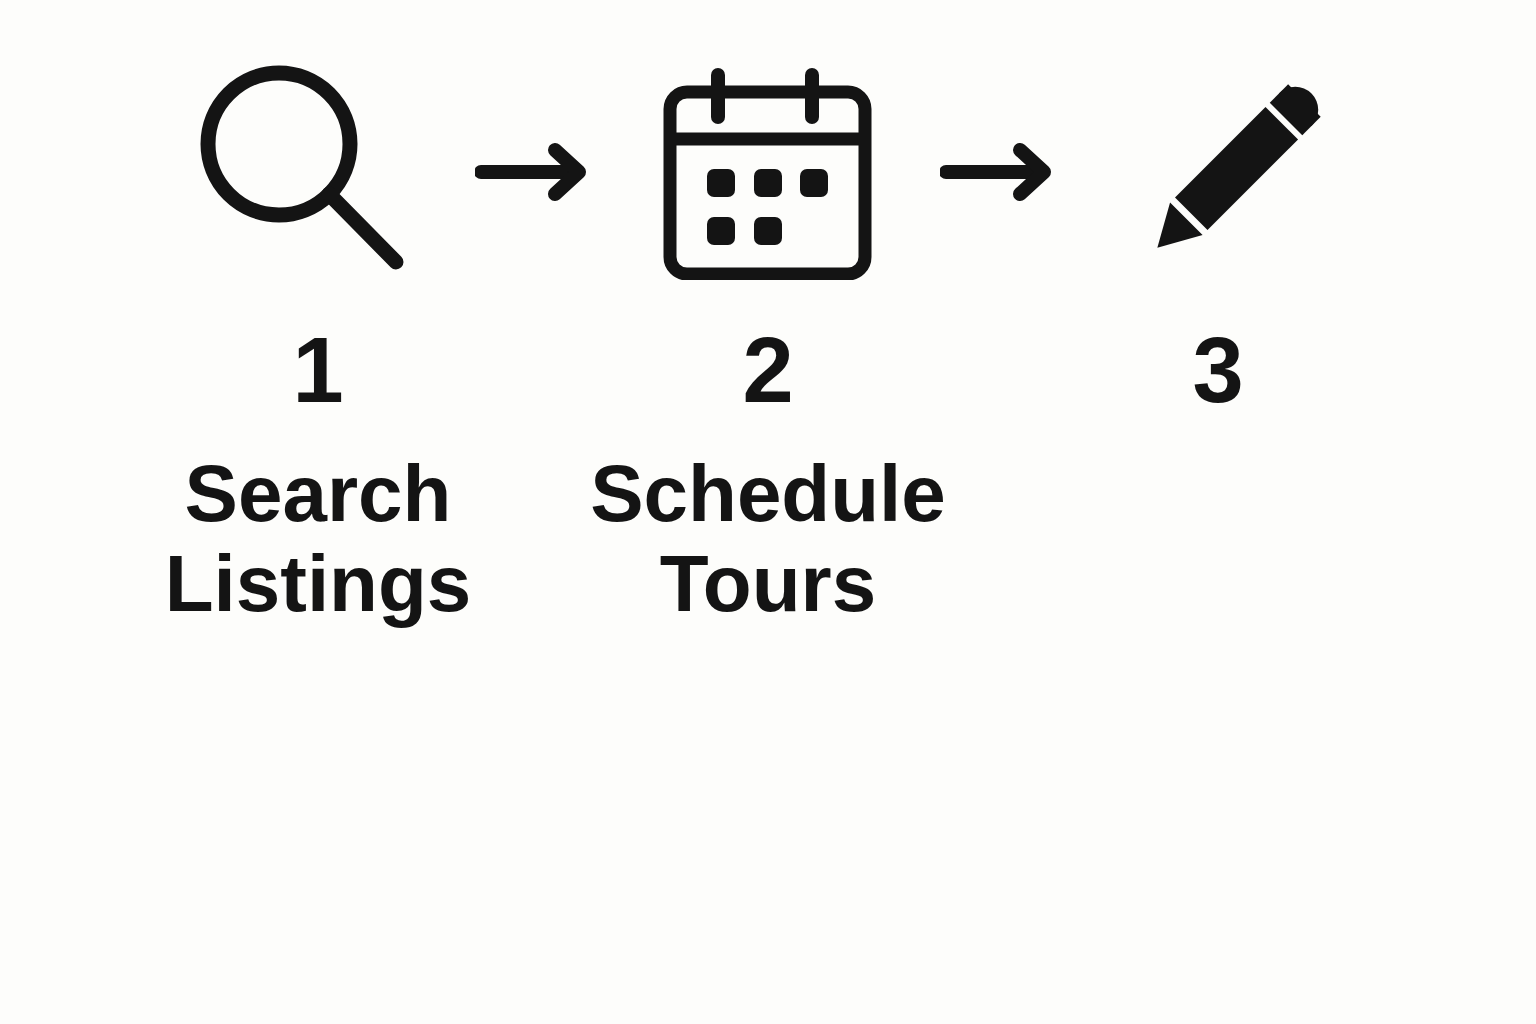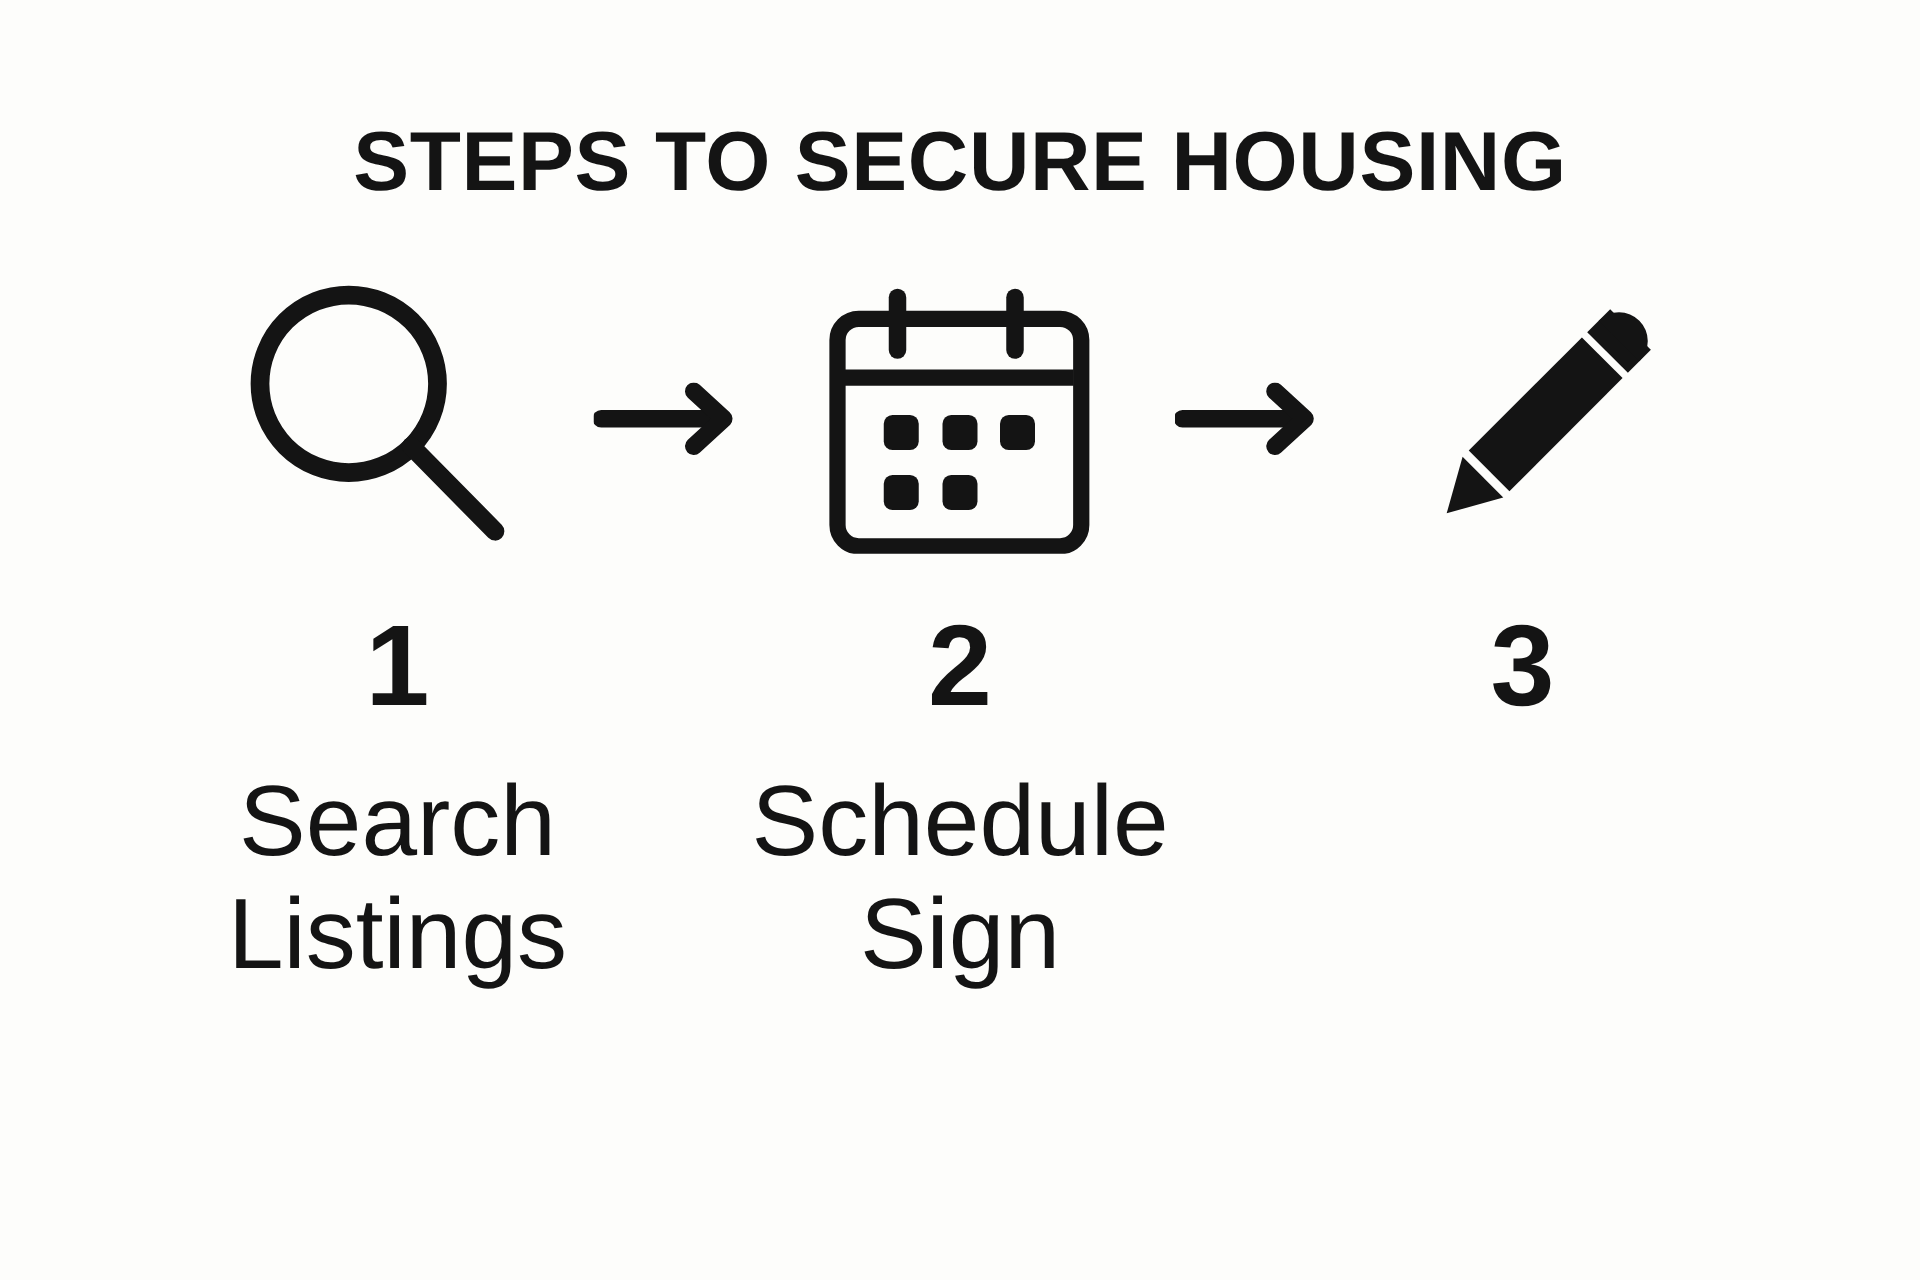--- a/index.html
+++ b/index.html
@@ -80,32 +80,31 @@
   }
   .step-number {
     font-size: 92px;
     font-weight: 700;
     line-height: 0.98;
     color: #141414;
   }
   .step-label {
     margin-top: 34px;
     font-size: 80px;
-    font-weight: 400;
+    font-weight: 700;
     line-height: 1.12;
     color: #141414;
     white-space: pre-line;
   }
 </style>
 </head>
 <body>
 
 <div class="infographic">
 
-  <div class="title">STEPS TO SECURE HOUSING</div>
 
   <div class="icon-row">
 
     <div class="icon-cell">
       <svg width="210" height="215" viewBox="0 0 210 215">
         <circle cx="81" cy="79" r="71" fill="none" stroke="#141414" stroke-width="15"></circle>
         <line x1="131" y1="129" x2="198" y2="197" stroke="#141414" stroke-width="15" stroke-linecap="round"></line>
       </svg>
     </div>
 
@@ -162,21 +161,21 @@
 
     <div class="step">
       <div class="step-number">1</div>
       <div class="step-label">Search
 Listings</div>
     </div>
 
     <div class="step">
       <div class="step-number">2</div>
       <div class="step-label">Schedule
-Sign</div>
+Tours</div>
     </div>
 
     <div class="step">
       <div class="step-number">3</div>
     </div>
 
   </div>
 
 </div>
 

